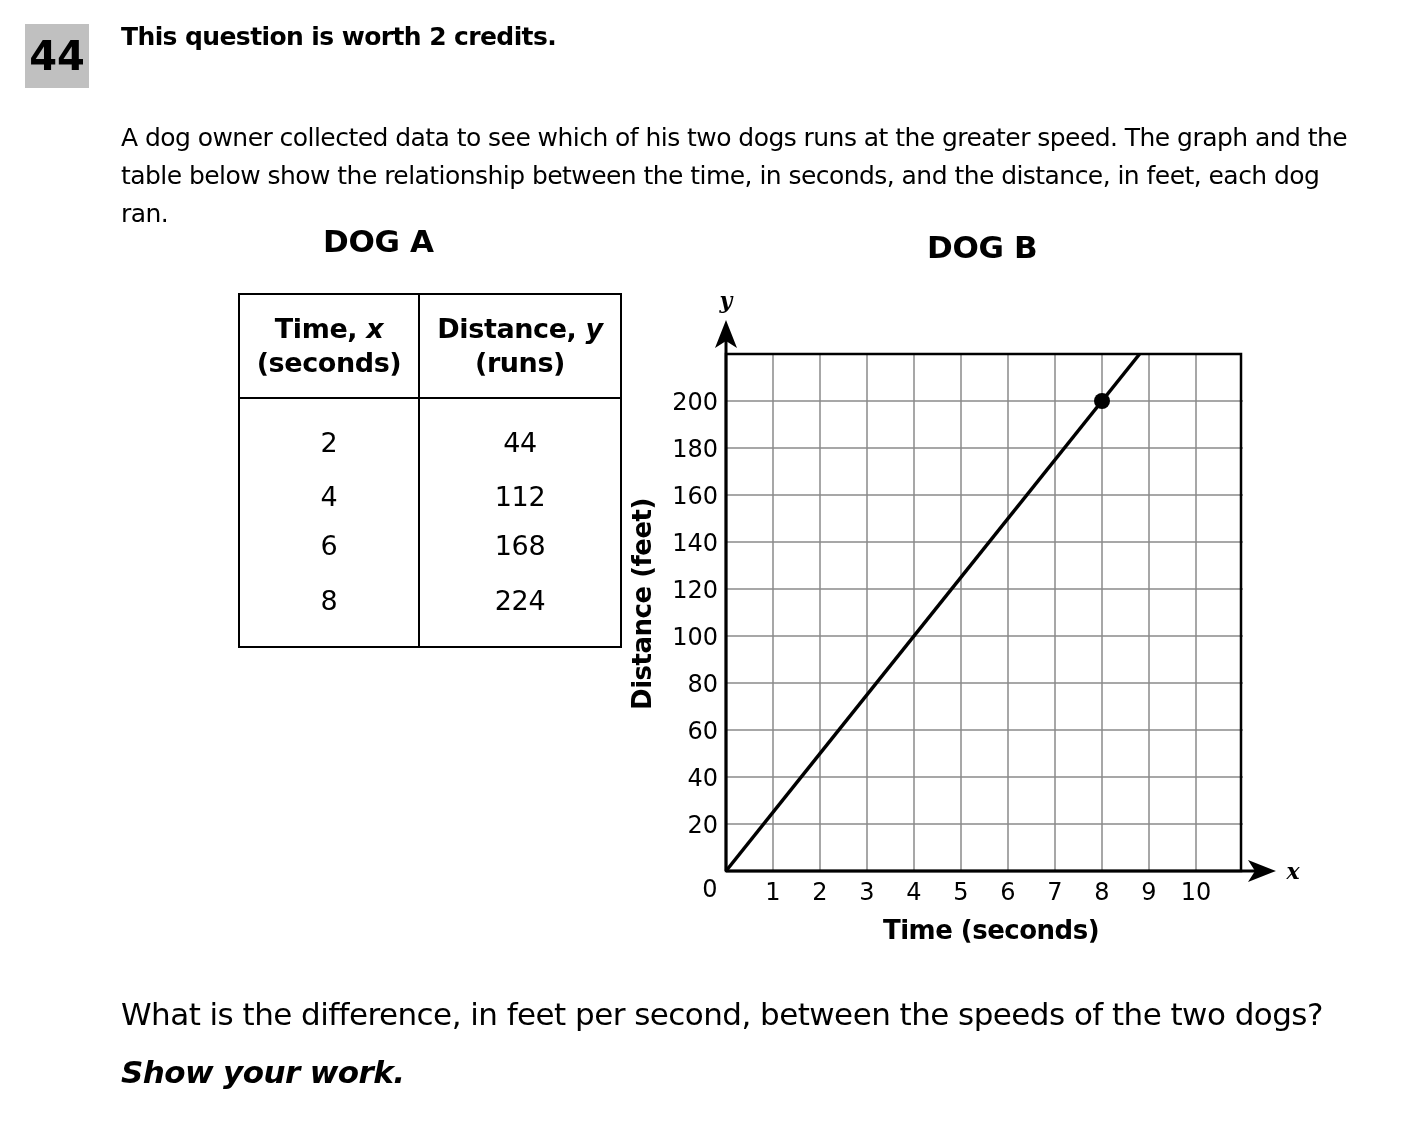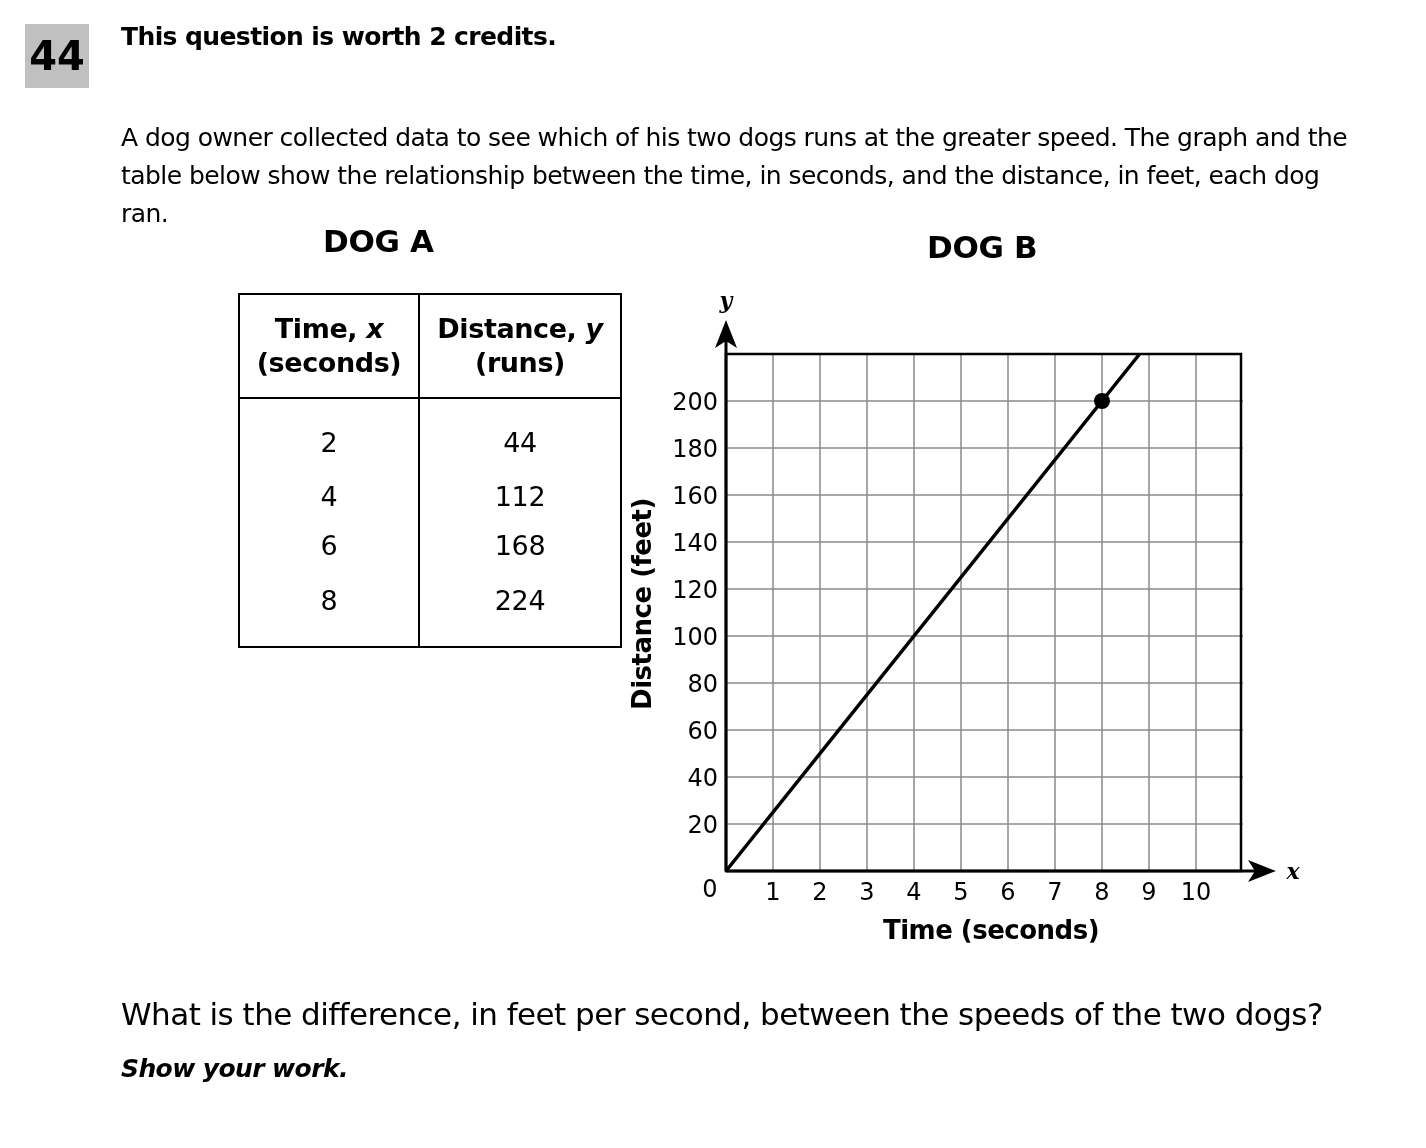--- a/index.html
+++ b/index.html
@@ -16,21 +16,21 @@
                 border:2px solid #000; font-size:27px; letter-spacing:-0.4px;margin-left:48px; }
   table.dog-a th, table.dog-a td { border-left:2px solid #000; text-align:center; padding:0; }
   table.dog-a th { height:102px; border-bottom:2px solid #000; font-weight:bold; line-height:34px; }
   table.dog-a th:first-child, table.dog-a td:first-child { width:178px; }
   table.dog-a tbody td { font-weight:normal; }
   table.dog-a tbody tr:first-child td { padding-top:14px; }
   table.dog-a tbody tr:last-child td { padding-bottom:16px; }
   .var { font-style:italic; }
   svg.chart { position:absolute; left:600px; top:280px; }
   .question { position:absolute; left:121px; top:996px; font-size:31px; letter-spacing:-0.55px; }
-  .show-work { position:absolute; left:121px; top:1054px; font-size:25px; font-weight:bold; font-style:italic; letter-spacing:-0.6px; }
+  .show-work { position:absolute; left:121px; top:1054px; font-size:31px; font-weight:bold; font-style:italic; letter-spacing:-0.6px; }
 </style>
 </head>
 <body>
 
 <div class="qnum">44</div>
 <div class="credits">This question is worth 2 credits.</div>
 <div class="prompt">A dog owner collected data to see which of his two dogs runs at the greater speed. The graph and the table below show the relationship between the time, in seconds, and the distance, in feet, each dog ran.</div>
 
 <div class="title title-a">DOG A</div>
 <div class="title title-b">DOG B</div>

